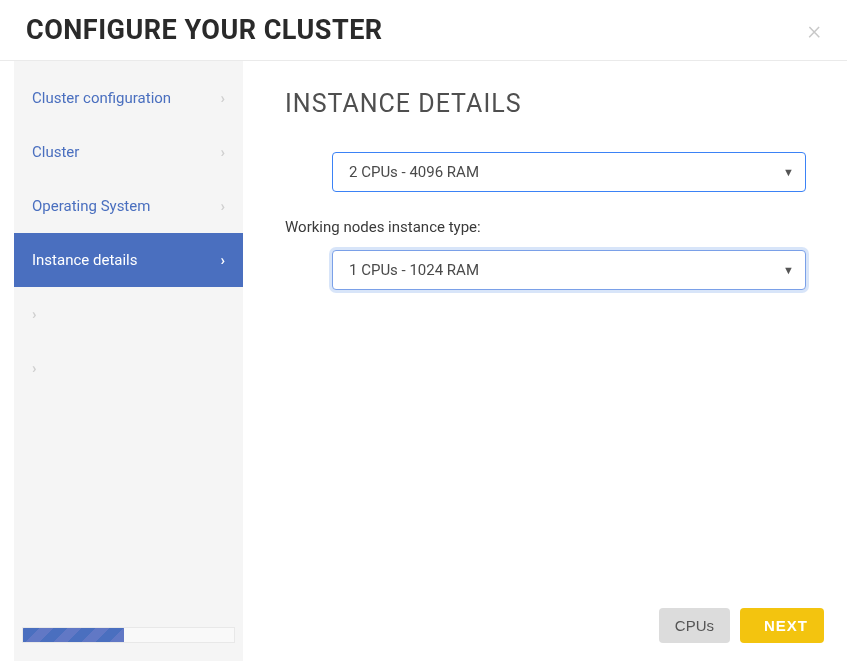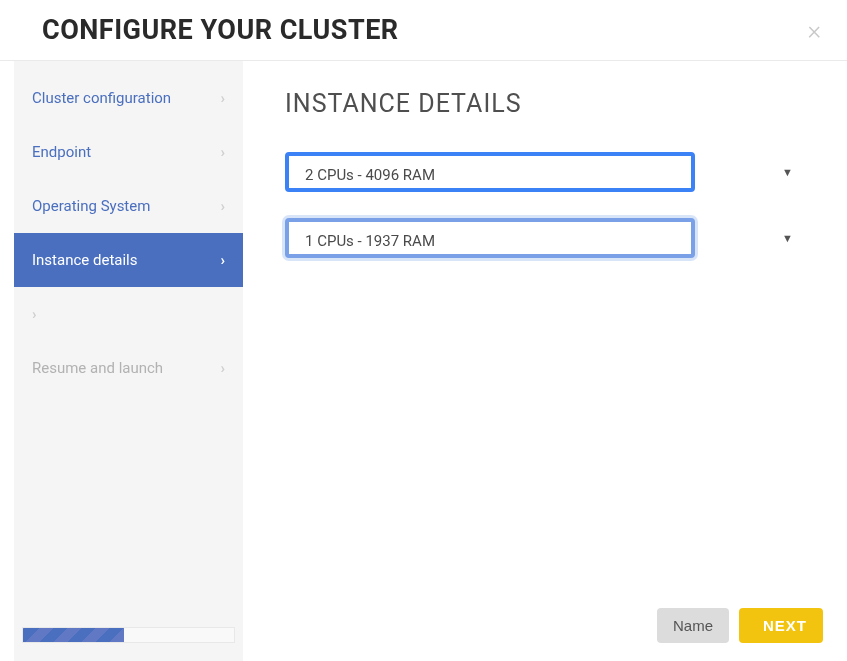--- a/index.html
+++ b/index.html
@@ -6,21 +6,21 @@
   body {
     font-family: -apple-system, BlinkMacSystemFont, "Segoe UI", Roboto, "Helvetica Neue", Arial, sans-serif;
     background: #fff;
     color: #333;
     width: 847px;
     height: 661px;
     overflow: hidden;
     position: relative;
   }
   .modal-header {
-    padding: 14px 26px 14px 42px;
+    padding: 14px 26px 14px 26px;
     border-bottom: 1px solid #eaeaea;
     display: flex;
     justify-content: space-between;
     align-items: center;
   }
   .modal-title {
     font-size: 27px;
     font-weight: 700;
     letter-spacing: 0.5px;
     color: #2a2a2a;
@@ -112,32 +112,33 @@
   .field-label {
     font-size: 15px;
     color: #3a3a3a;
     margin-bottom: 14px;
   }
   .select-wrap {
     position: relative;
     margin-bottom: 26px;
   }
   .select {
-    width: 410px;
+    width: 474px;
     height: 40px;
-    border: 4px solid #3b82f6;
+    border: 1px solid #3b82f6;
     border-radius: 4px;
     background: #fff;
     padding: 0 36px 0 16px;
     font-size: 15px;
     color: #4a4a4a;
     appearance: none;
     -webkit-appearance: none;
     cursor: pointer;
     line-height: 38px;
+    margin-left: 47px;
   }
   .select.focused {
     border-color: #7aa0e8;
     box-shadow: 0 0 0 3px rgba(100,150,230,0.25);
     outline: none;
   }
   .select-caret {
     position: absolute;
     right: 12px;
     top: 50%;
@@ -187,64 +188,64 @@
 
   <div class="sidebar">
     <div class="sidebar-items">
 
       <div class="sidebar-item">
         <span>Cluster configuration</span>
         <span class="chevron">›</span>
       </div>
 
       <div class="sidebar-item">
-        <span>Endpoint</span>
+        <span>Cluster</span>
         <span class="chevron">›</span>
       </div>
 
       <div class="sidebar-item">
         <span>Operating System</span>
         <span class="chevron">›</span>
       </div>
 
       <div class="sidebar-item active">
         <span>Instance details</span>
         <span class="chevron">›</span>
       </div>
 
       <div class="sidebar-item disabled">
         <span class="chevron">›</span>
       </div>
 
       <div class="sidebar-item disabled">
-        <span>Resume and launch</span>
         <span class="chevron">›</span>
       </div>
 
     </div>
 
     <div class="progress-wrap">
       <div class="progress-track">
         <div class="progress-fill" style="width: 48%;"></div>
       </div>
     </div>
   </div>
 
   <div class="content">
     <div class="content-title">INSTANCE DETAILS</div>
 
     <div class="select-wrap">
       <div class="select">2 CPUs - 4096 RAM</div>
       <span class="select-caret">▼</span>
     </div>
 
+    <div class="field-label">Working nodes instance type:</div>
     <div class="select-wrap">
-      <div class="select focused">1 CPUs - 1937 RAM</div>
+      <div class="select focused">1 CPUs - 1024 RAM</div>
       <span class="select-caret">▼</span>
     </div>
 
     <div class="footer">
-      <button class="btn btn-back">Name</button>
+      <button class="btn btn-back">CPUs</button>
       <button class="btn btn-next">NEXT</button>
     </div>
   </div>
 
 </div>
 
 </body></html>

